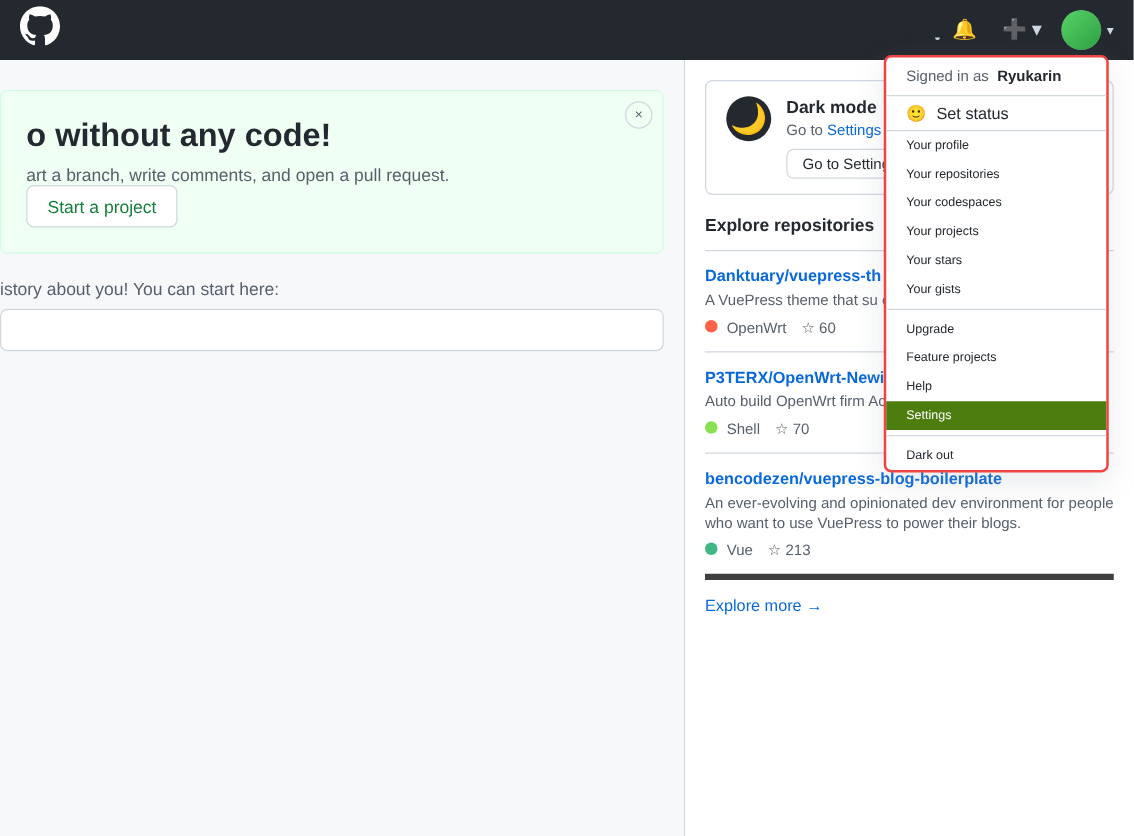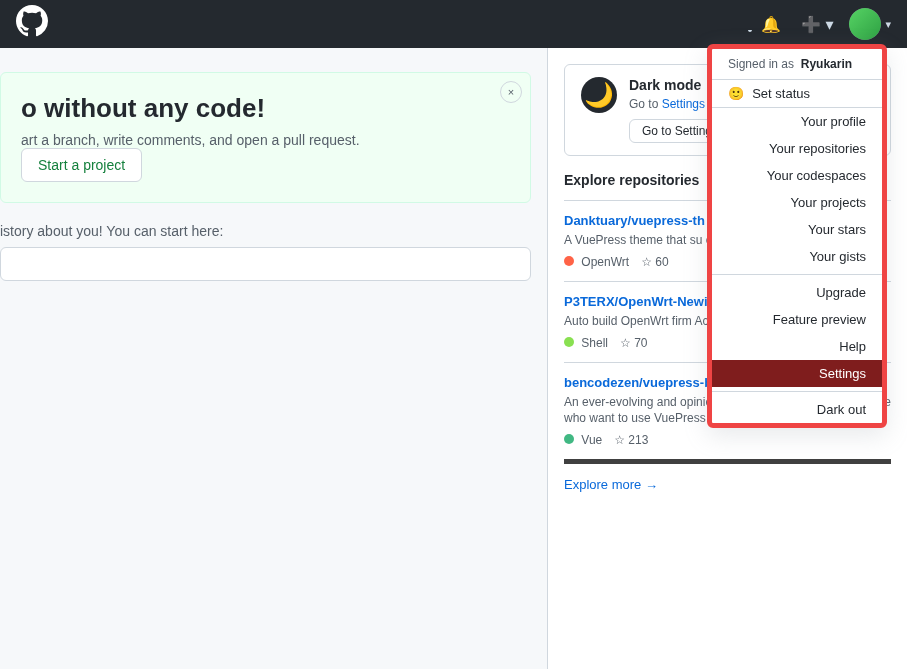--- a/index.html
+++ b/index.html
@@ -253,21 +253,21 @@
       text-decoration: none;
       font-size: 13px;
     }
 
     
     .dropdown-menu {
       position: absolute;
       top: 44px;
       right: 20px;
       background: white;
-      border: 5px solid #ef4444;
+      border: 2px solid #ef4444;
       border-radius: 6px;
       box-shadow: 0 8px 24px rgba(140,149,159,0.2);
       width: 180px;
       z-index: 1000;
     }
     .dropdown-header {
       padding: 8px 16px;
       font-size: 12px;
       color: #57606a;
       border-bottom: 1px solid #d0d7de;
@@ -280,28 +280,27 @@
       display: flex;
       align-items: center;
       gap: 8px;
       font-size: 13px;
       color: #24292f;
       cursor: pointer;
       border-bottom: 1px solid #d0d7de;
     }
     .dropdown-item {
       padding: 6px 16px;
-      font-size: 13px;
+      font-size: 10px;
       color: #24292f;
       cursor: pointer;
       display: block;
-      text-align: right;
     }
     .dropdown-item.active {
-      background: #7f1d1d;
+      background: #4d7c0f;
       color: white;
     }
     .dropdown-divider {
       border: none;
       border-top: 1px solid #d0d7de;
       margin: 4px 0;
     }
     .smiley-icon {
       font-size: 13px;
       color: #57606a;
@@ -436,21 +435,21 @@
     <div class="dropdown-item">Your codespaces</div>
     <div class="dropdown-item">Your projects</div>
     <div class="dropdown-item">Your stars</div>
     <div class="dropdown-item">Your gists</div>
   </div>
 
   <hr class="dropdown-divider">
 
   <div>
     <div class="dropdown-item">Upgrade</div>
-    <div class="dropdown-item">Feature preview</div>
+    <div class="dropdown-item">Feature projects</div>
     <div class="dropdown-item">Help</div>
     <div class="dropdown-item active">Settings</div>
   </div>
 
   <hr class="dropdown-divider">
 
   <div class="dropdown-item">Dark out</div>
 </div>
 
 </body></html>

